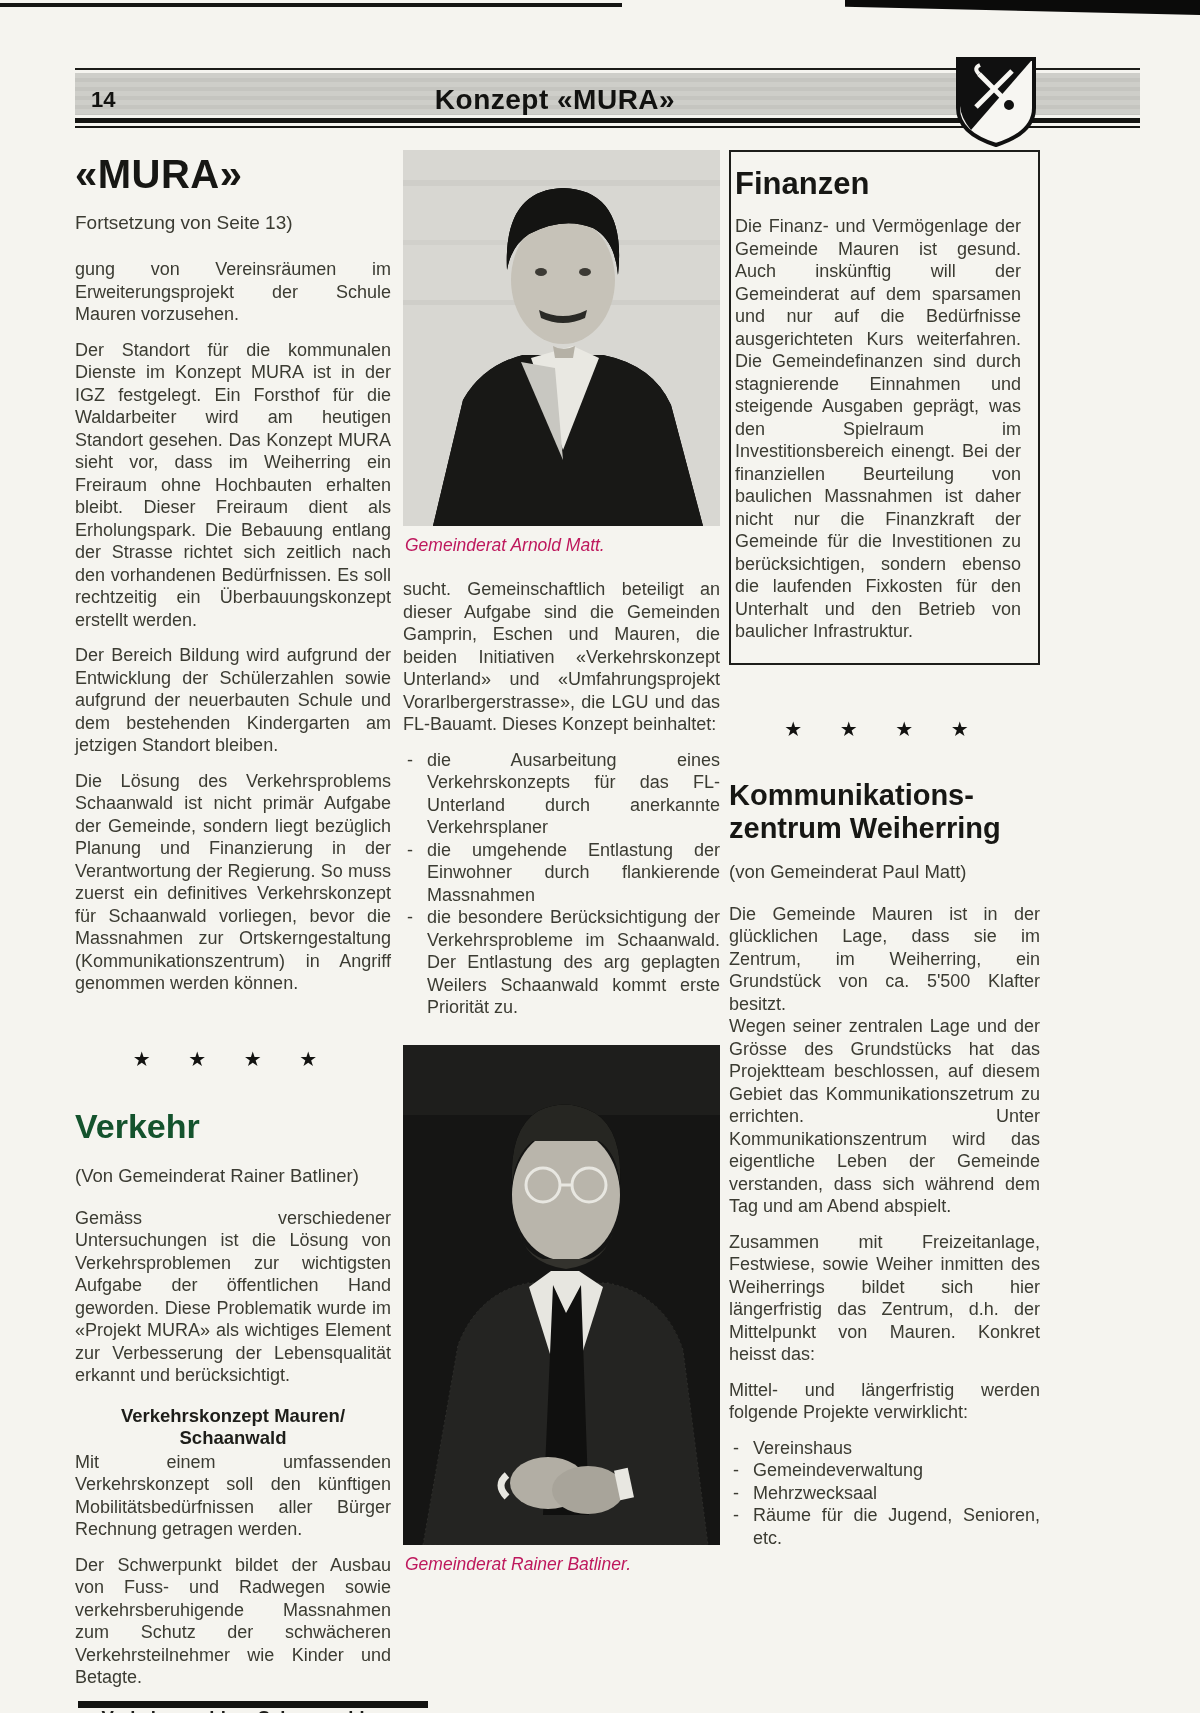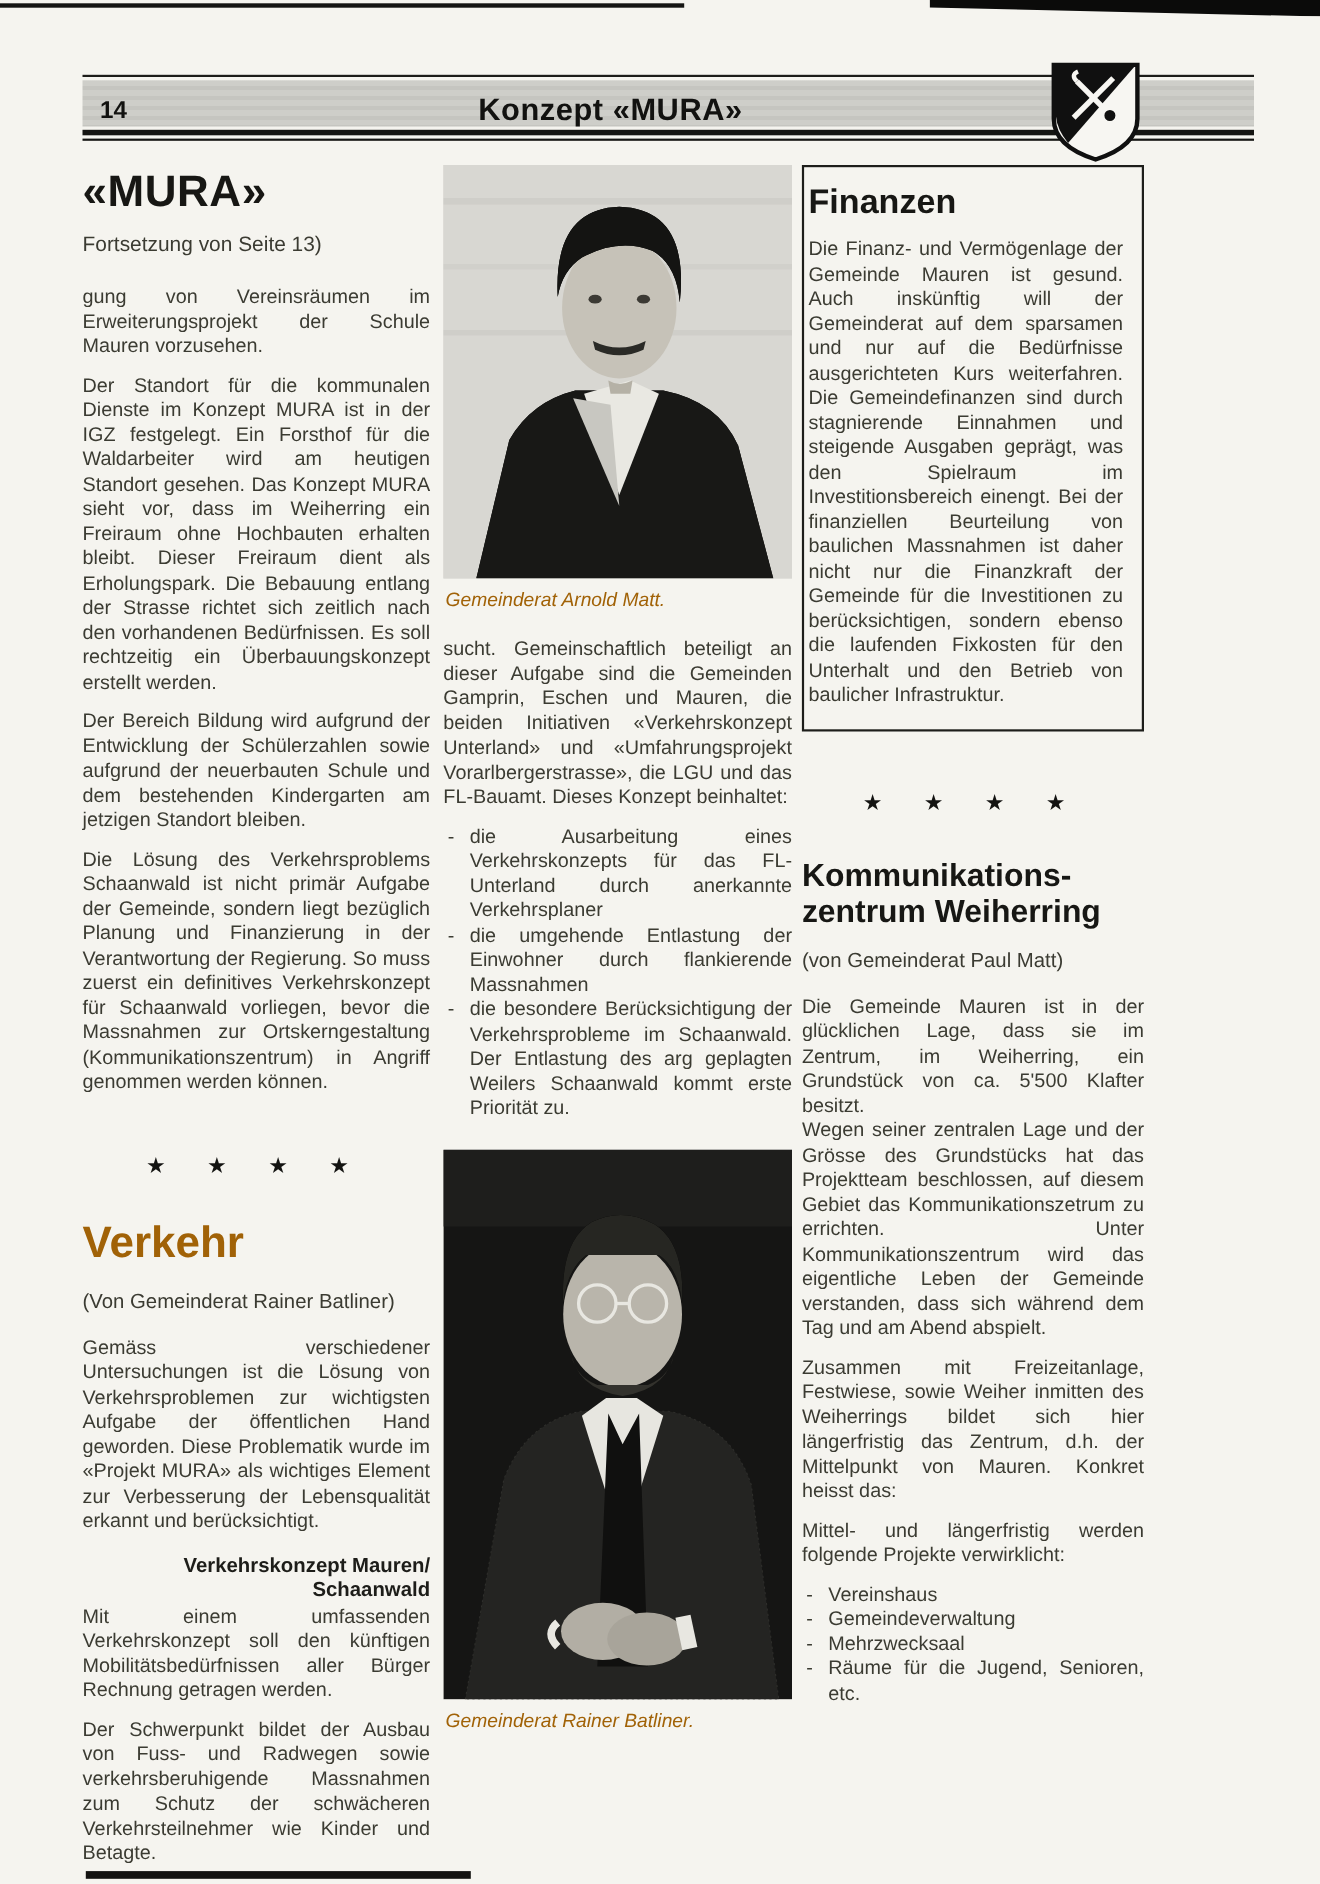--- a/index.html
+++ b/index.html
@@ -30,31 +30,31 @@
   .col{position:absolute;top:150px;}
   #col-left{left:75px;width:316px;}
   #col-mid{left:403px;width:317px;}
   #col-right{left:729px;width:311px;}
   .body-text{font-size:18px;line-height:22.5px;text-align:justify;color:#3b3b32;}
   .para{margin:0 0 13px 0;}
   .prewrap{white-space:pre-line;}
   h1.mura{font-size:40px;line-height:1;margin:4px 0 18px 0;color:#171714;letter-spacing:0.5px;}
   .cont-note{font-size:19px;margin:0 0 24px 0;color:#3b3b32;}
   .stars{text-align:center;font-size:20px;letter-spacing:16px;color:#131311;margin:52px 0 38px 0;}
-  h2.section{font-size:40px;line-height:1;margin:14px 0 22px 0;color:#a16207;}
+  h2.section{font-size:34px;line-height:1;margin:14px 0 22px 0;color:#14532d;}
   .byline{font-size:18.5px;margin:0 0 20px 0;color:#3b3b32;}
-  h3.sub{font-size:18.5px;line-height:22px;font-weight:bold;color:#1d1d19;margin:18px 0 2px 0;text-align:right;}
+  h3.sub{font-size:18.5px;line-height:22px;font-weight:bold;color:#1d1d19;margin:18px 0 2px 0;text-align:center;}
   
   .blist{margin:0 0 13px 0;}
   .bitem{position:relative;padding-left:24px;margin:0;}
   .bitem::before{content:"-";position:absolute;left:4px;top:0;}
   
   .photo{position:relative;width:100%;overflow:hidden;background:#d7d6d1;}
   .photo svg{display:block;width:100%;height:100%;}
-  .caption{font-style:italic;font-size:17.5px;margin:9px 0 0 2px;color:#a16207;text-align:left;}
+  .caption{font-style:italic;font-size:17.5px;margin:9px 0 0 2px;color:#be185d;text-align:left;}
   .photo-block{margin-bottom:22px;}
   #photo-arnold{height:376px;}
   #photo-rainer{height:500px;margin-top:26px;}
   
   .finanzen-box{border:2px solid #1d1d1a;padding:14px 17px 20px 4px;margin-bottom:20px;}
   h2.finanzen{font-size:31px;line-height:1;margin:2px 0 16px 0;color:#171714;}
   .komm-title{font-size:29px;line-height:33px;font-weight:bold;color:#171714;margin:0 0 16px 0;}
 </style>
 </head>
 <body>

